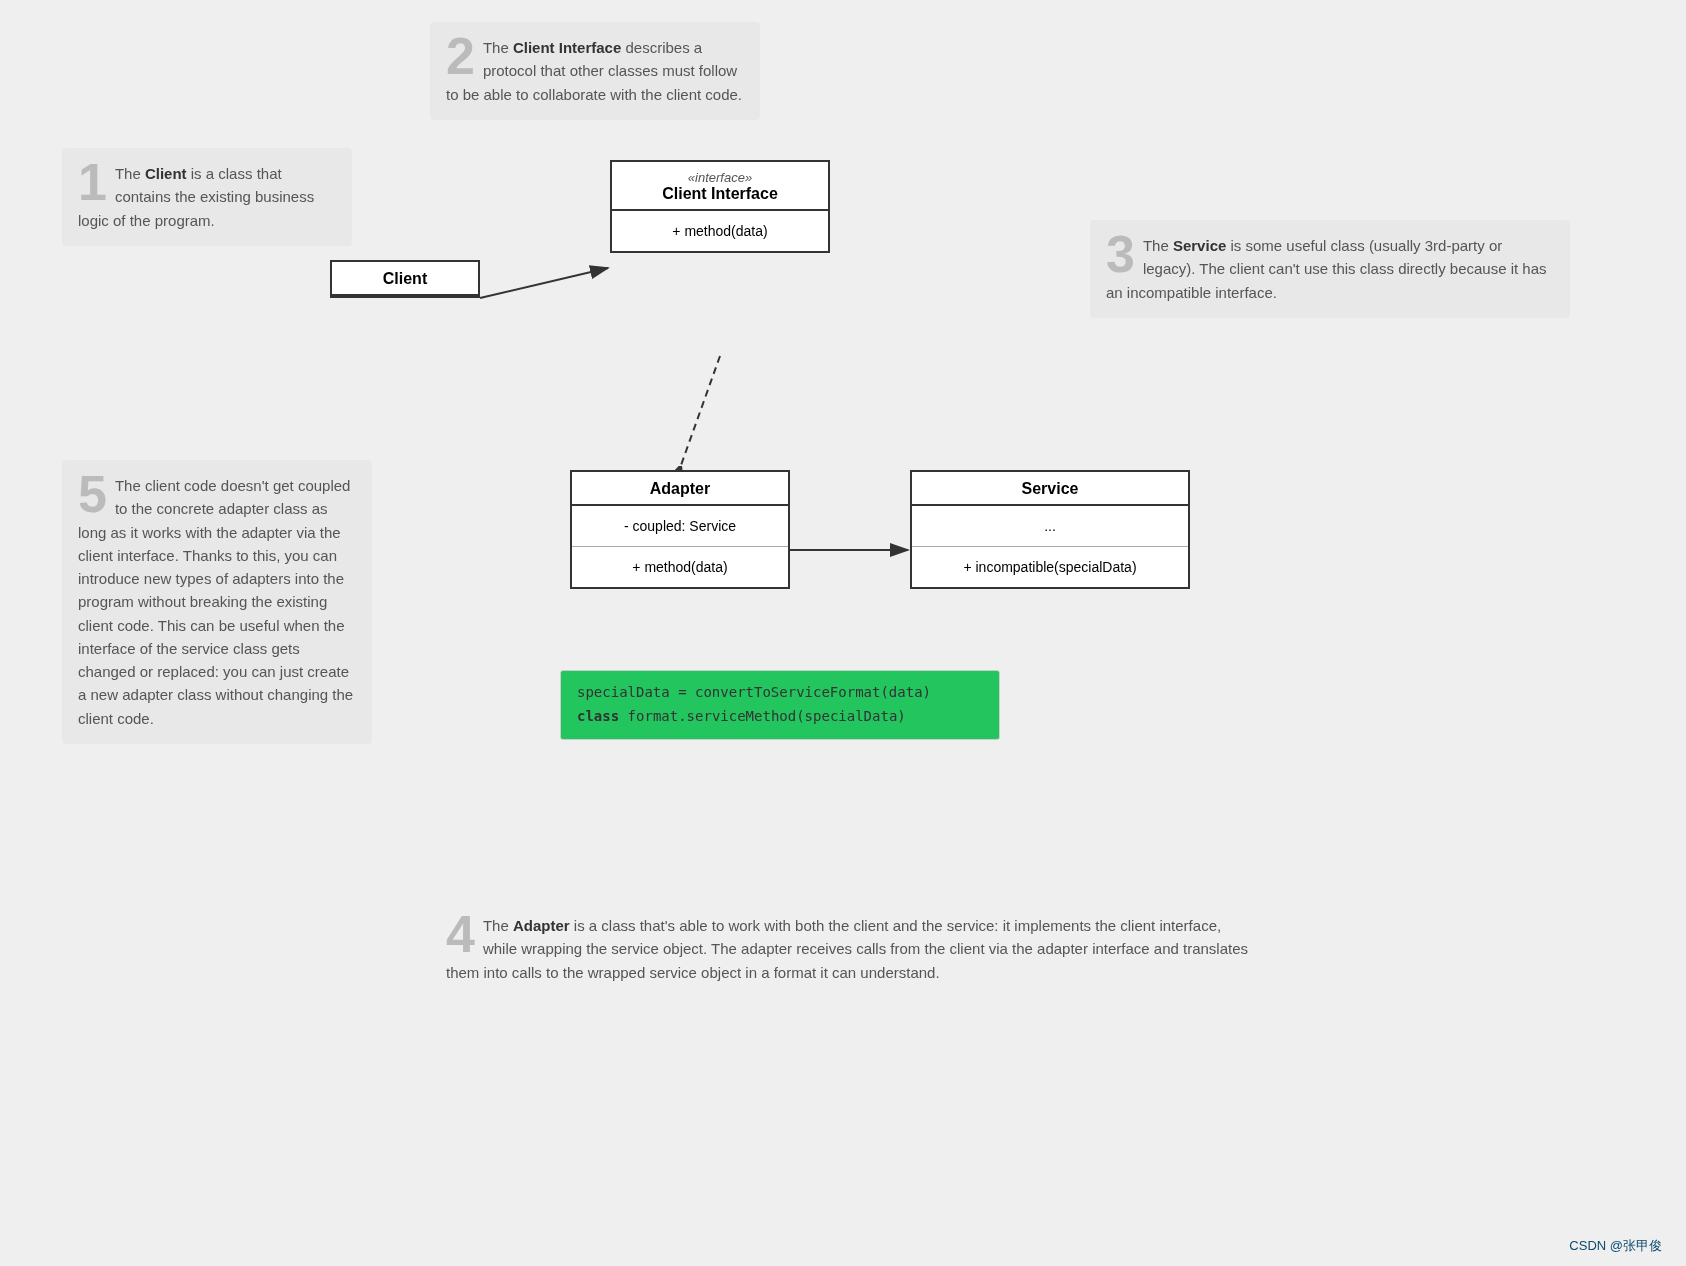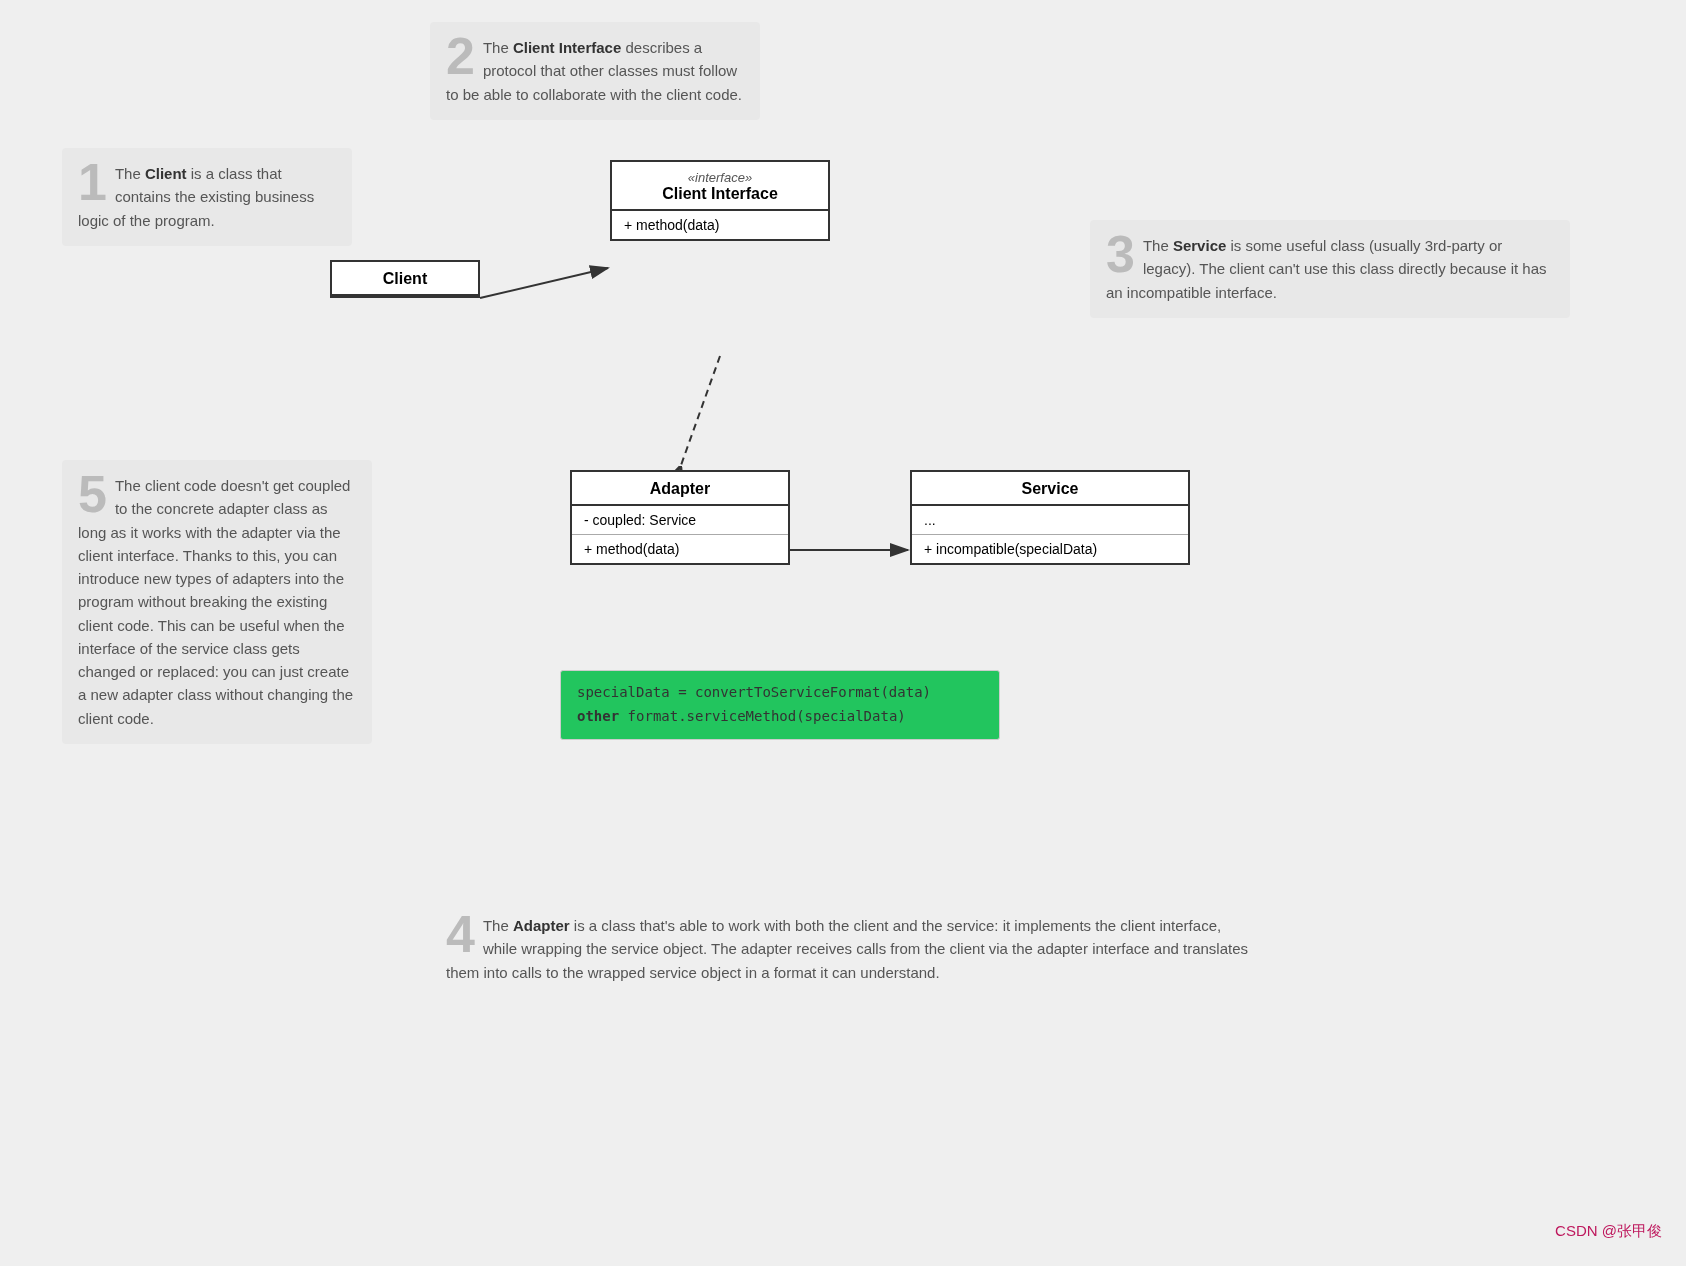--- a/index.html
+++ b/index.html
@@ -66,23 +66,23 @@
       border-bottom: 2px solid #333;
     }
     .uml-box .box-subtitle {
       font-size: 13px;
       font-style: italic;
       color: #555;
       font-weight: normal;
     }
     .uml-box .box-row {
       font-size: 14px;
-      padding: 6px 12px;
+      padding: 12px 12px;
       border-bottom: 1px solid #aaa;
-      text-align: left;
+      text-align: center;
     }
     .uml-box .box-row:last-child {
       border-bottom: none;
     }
 
     
     .box-client {
       left: 0px;
       top: 100px;
       width: 150px;
@@ -132,24 +132,24 @@
       line-height: 1.7;
       color: #333;
     }
     .code-box .kw {
       font-weight: bold;
     }
 
     
     .watermark {
       position: absolute;
-      bottom: 25px;
+      bottom: 11px;
       right: 24px;
-      font-size: 15px;
-      color: #be185d;
+      font-size: 13px;
+      color: #0c4a6e;
     }
   </style>
 </head>
 <body>
 
 <div class="page">
 
   <div class="annotation" style="left:62px; top:148px; width:290px;">
     <span class="num">1</span>
     <span>
@@ -230,21 +230,21 @@
 
     <div class="uml-box box-service">
       <div class="box-title">Service</div>
       <div class="box-row">...</div>
       <div class="box-row">+ incompatible(specialData)</div>
     </div>
 
     <div class="code-box" style="position:absolute; left:230px; top:510px; width:440px;">
       <div>specialData = convertToServiceFormat(data)</div>
       <div>
-        <span class="kw">other</span>
+        <span class="kw">class</span>
         <span> format.serviceMethod(specialData)</span>
       </div>
     </div>
 
   </div>
 
   <div class="watermark">CSDN @张甲俊</div>
 
 </div>
 

